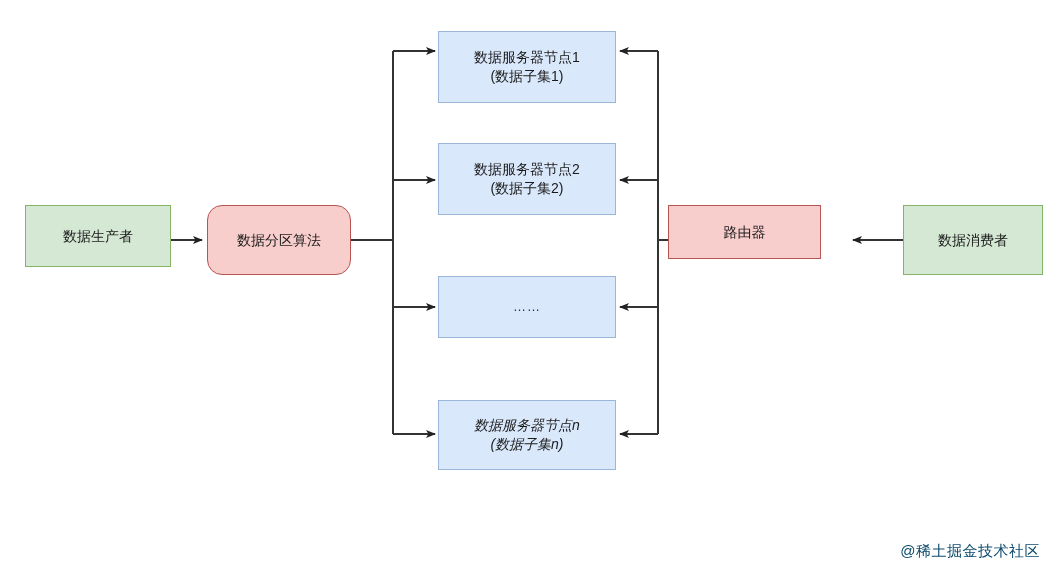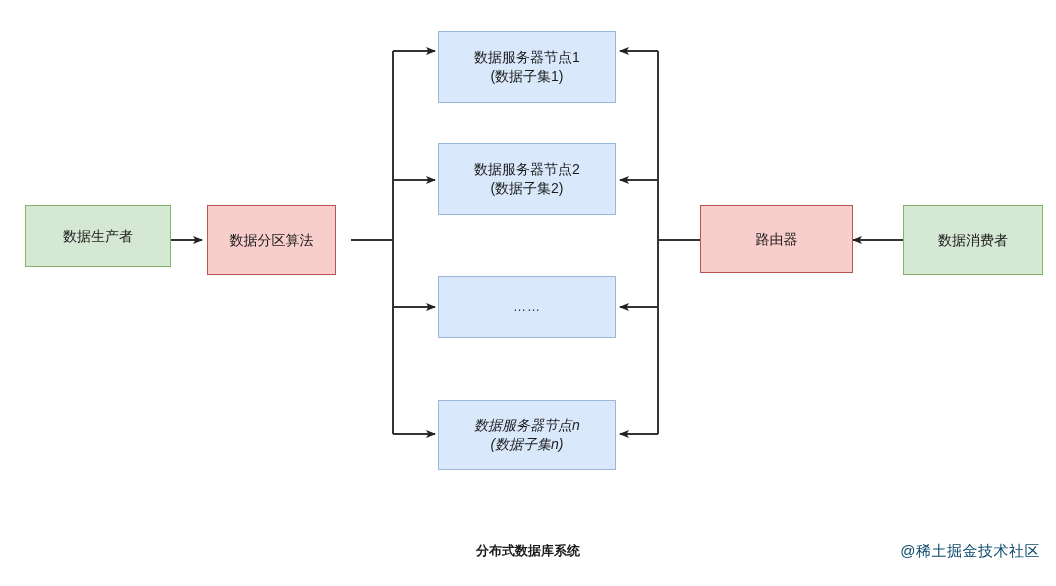--- a/index.html
+++ b/index.html
@@ -118,21 +118,21 @@
       <path d="M658,434 L620,434" marker-end="url(#arrow-left)"></path>
 
       <path d="M903,240 L853,240" marker-end="url(#arrow-left)"></path>
     </g>
   </svg>
 
   <div class="node node-green" style="left:25px; top:205px; width:146px; height:62px;">
     <span class="node-label">数据生产者</span>
   </div>
 
-  <div class="node node-red" style="left:207px; top:205px; width:129px; height:70px;">
+  <div class="node node-red" style="left:207px; top:205px; width:144px; height:70px;border-radius:15px;">
     <span class="node-label">数据分区算法</span>
   </div>
 
   <div class="node node-blue" style="left:438px; top:15px; width:178px; height:72px;margin-top:16px;">
     <span class="node-label">数据服务器节点1
 (数据子集1)</span>
   </div>
 
   <div class="node node-blue" style="left:438px; top:143px; width:178px; height:72px;">
     <span class="node-label">数据服务器节点2
@@ -141,25 +141,24 @@
 
   <div class="node node-blue" style="left:438px; top:276px; width:178px; height:62px;">
     <span class="node-label ellipsis-label">……</span>
   </div>
 
   <div class="node node-blue" style="left:438px; top:400px; width:178px; height:70px;font-style:italic;">
     <span class="node-label">数据服务器节点n
 (数据子集n)</span>
   </div>
 
-  <div class="node node-red" style="left:700px; top:205px; width:153px; height:68px;">
+  <div class="node node-red" style="left:668px; top:205px; width:153px; height:54px;">
     <span class="node-label">路由器</span>
   </div>
 
   <div class="node node-green" style="left:903px; top:205px; width:140px; height:70px;">
     <span class="node-label">数据消费者</span>
   </div>
 
-  <div class="caption">分布式数据库系统</div>
 
   <div class="watermark">@稀土掘金技术社区</div>
 
 </div>
 
 </body></html>

